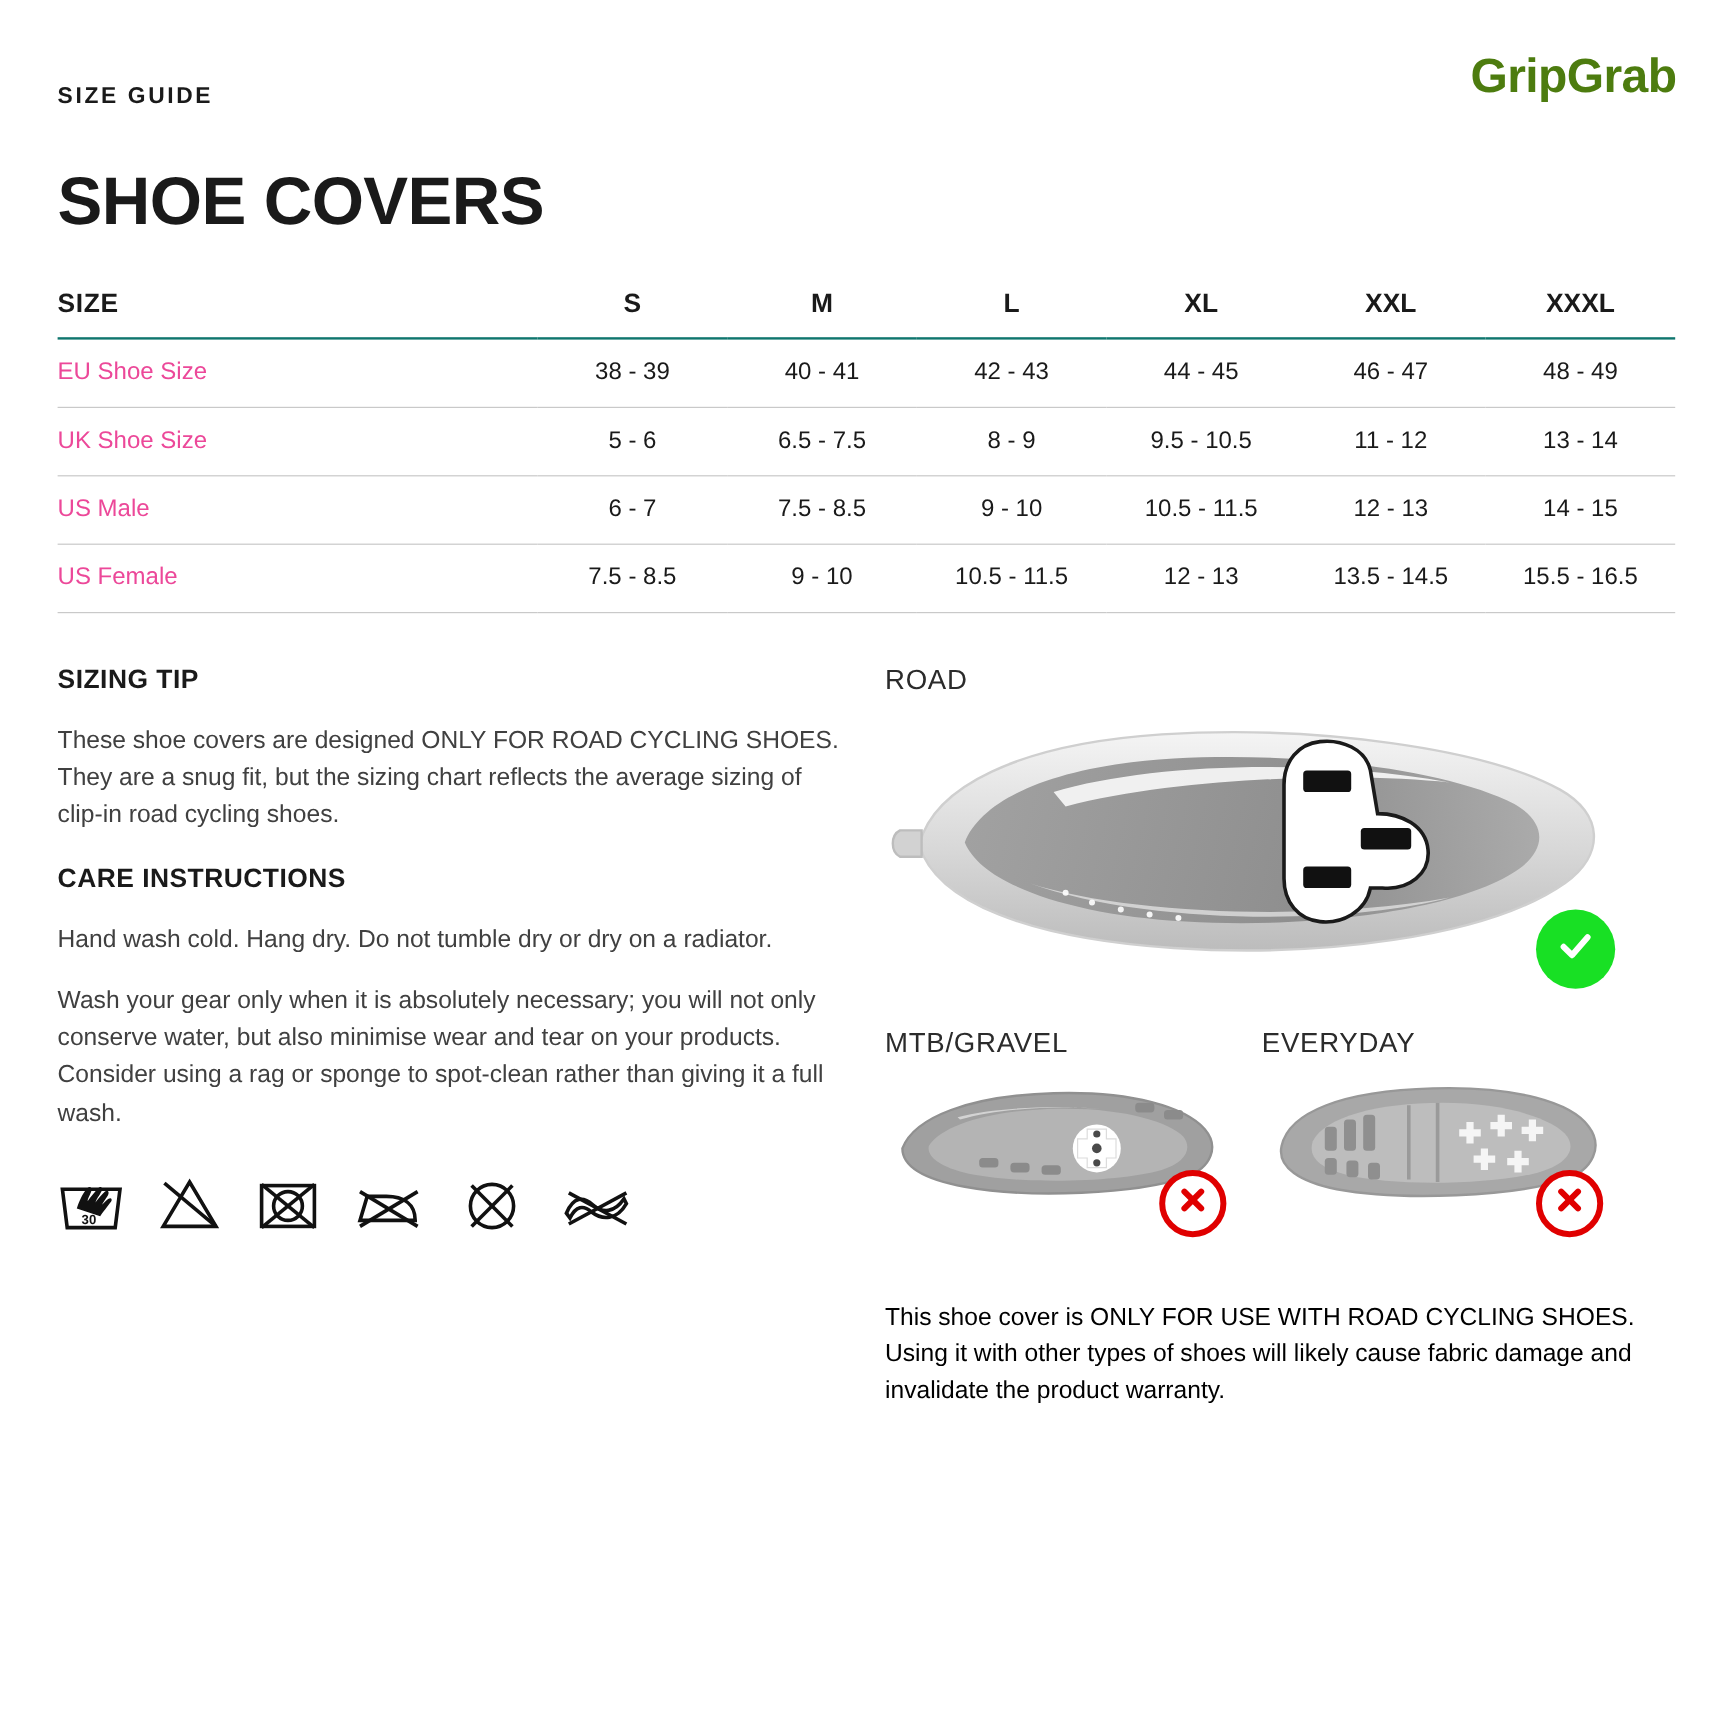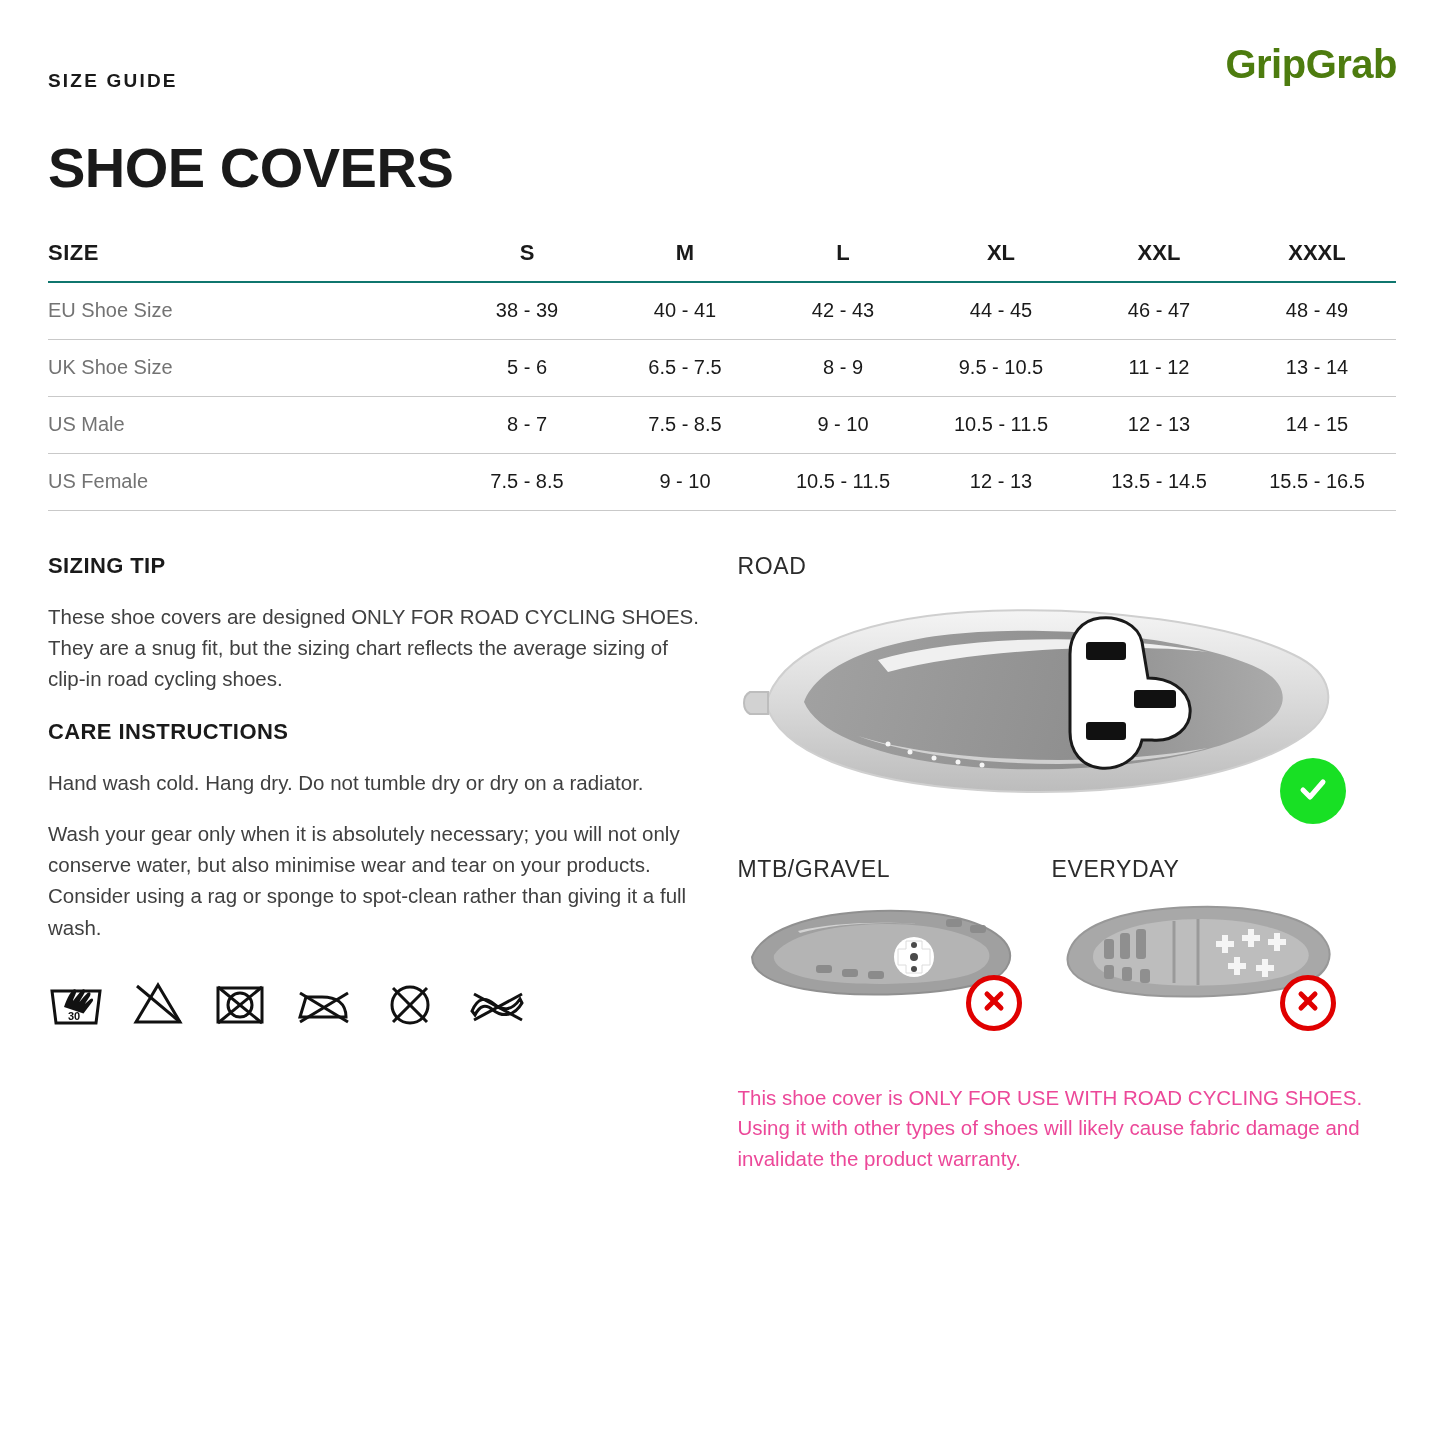--- a/index.html
+++ b/index.html
@@ -75,21 +75,21 @@
     text-align: left;
     letter-spacing: 0.5px;
   }
   table.size-table tbody td {
     border-bottom: 1px solid #c9c9c9;
     text-align: center;
     color: #1a1a1a;
   }
   table.size-table tbody td:first-child {
     text-align: left;
-    color: #737373;
+    color: #ec4899;
   }
   .col-label { width: 400px; }
   .col-sz { width: 158px; }
 
   
   .lower {
     display: flex;
     margin-top: 42px;
   }
   .left-col { width: 690px; padding-right: 30px; }
@@ -148,21 +148,21 @@
     border-radius: 50%;
     background: #ffffff;
     border: 5px solid #e00000;
     right: 6px; bottom: -10px;
     display: flex; align-items: center; justify-content: center;
   }
   .warn-text {
     margin-top: 62px;
     font-size: 20.5px;
     line-height: 1.5;
-    color: #ec4899;
+    color: #000000;
     width: 640px;
   }
 </style>
 </head>
 <body>
 
 <div class="page">
 
   <div class="top-row">
     <div class="eyebrow">SIZE GUIDE</div>
@@ -197,21 +197,21 @@
         <td>UK Shoe Size</td>
         <td>5 - 6</td>
         <td>6.5 - 7.5</td>
         <td>8 - 9</td>
         <td>9.5 - 10.5</td>
         <td>11 - 12</td>
         <td>13 - 14</td>
       </tr>
       <tr>
         <td>US Male</td>
-        <td>8 - 7</td>
+        <td>6 - 7</td>
         <td>7.5 - 8.5</td>
         <td>9 - 10</td>
         <td>10.5 - 11.5</td>
         <td>12 - 13</td>
         <td>14 - 15</td>
       </tr>
       <tr>
         <td>US Female</td>
         <td>7.5 - 8.5</td>
         <td>9 - 10</td>

